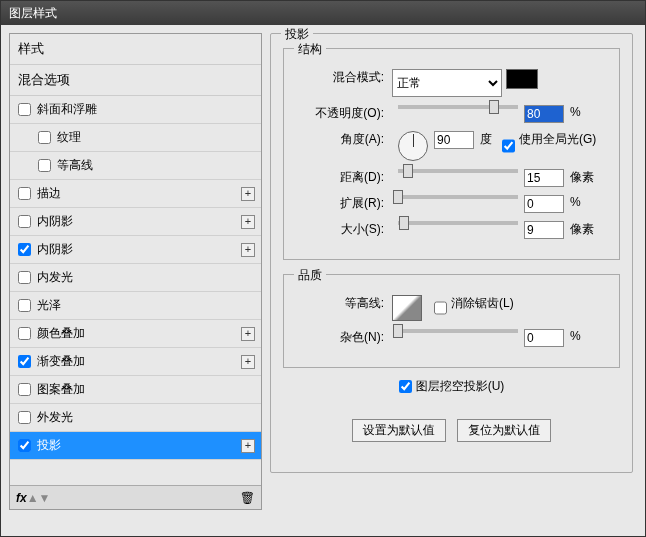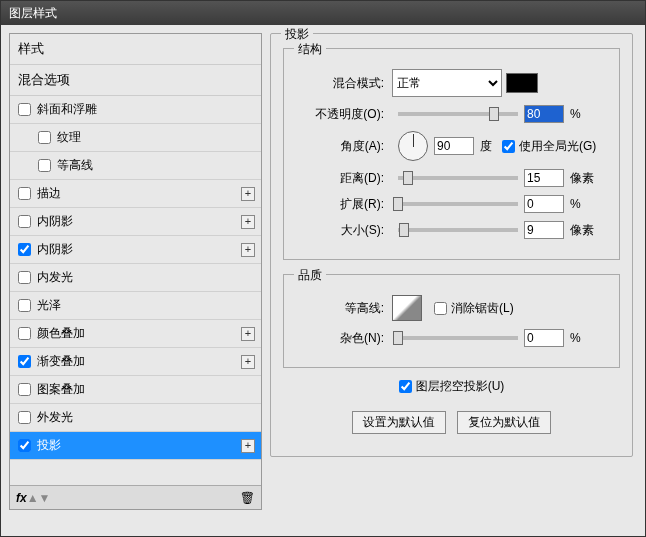--- a/index.html
+++ b/index.html
@@ -18,33 +18,33 @@
 .style-item .plus { position: absolute; right: 6px; width: 14px; height: 14px; border: 1px solid #888; background: #f0f0f0; text-align: center; line-height: 11px; font-size: 11px; cursor: pointer; color: #333; }
 .footer-bar { height: 24px; border-top: 1px solid #aaa; background: #dcdcdc; display: flex; align-items: center; padding: 0 6px; }
 .footer-bar .fx { font-style: italic; font-weight: bold; }
 .footer-bar .arrow { cursor: pointer; color: #888; }
 .footer-bar .trash { margin-left: auto; cursor: pointer; }
 .right-panel { flex: 1; padding: 8px 12px 8px 4px; }
 .group { border: 1px solid #aaa; border-radius: 2px; margin-bottom: 10px; padding: 10px 12px 14px 12px; position: relative; background: #e8e8e8; }
 .group-title { position: absolute; top: -8px; left: 10px; background: #e8e8e8; padding: 0 4px; }
 .inner-group { border: 1px solid #aaa; padding: 12px 10px; margin-top: 4px; position: relative; }
 .inner-title { position: absolute; top: -8px; left: 10px; background: #e8e8e8; padding: 0 4px; }
-.row { display: flex; align-items: center; margin: 8px 0; }
+.row { display: flex; margin: 8px 0; }
 .row label.rlabel { width: 90px; text-align: right; margin-right: 8px; }
 select { width: 110px; height: 28px; background: #fff; border: 1px solid #888; }
 .color-swatch { width: 32px; height: 20px; background: #000; border: 1px solid #666; margin-left: 4px; cursor: pointer; }
 .slider { flex: 1; max-width: 120px; height: 4px; background: #bbb; position: relative; margin: 0 6px; }
 .slider .thumb { position: absolute; top: -5px; width: 10px; height: 14px; background: #ddd; border: 1px solid #666; transform: translateX(-50%); }
 input.num { width: 40px; height: 18px; border: 1px solid #888; text-align: left; padding: 0 2px; background: #fff; }
 input.num.sel { background: #1e62d0; color: #fff; }
 .unit { margin-left: 6px; }
 .angle-dial { width: 30px; height: 30px; border: 1px solid #666; border-radius: 50%; background: #f5f5f5; margin: 0 6px; position: relative; }
 .angle-dial .needle { position: absolute; width: 1px; height: 13px; background: #333; left: 50%; top: 2px; transform-origin: bottom; }
 .contour { width: 30px; height: 26px; border: 1px solid #666; background: linear-gradient(135deg,#fff 0%,#fff 45%,#888 55%,#888 100%); cursor: pointer; display:inline-block; }
-.btn { padding: 2px 10px; border: 1px solid #888; background: #f0f0f0; cursor: pointer; margin: 8px 4px; }
+.btn { padding: 2px 10px; border: 1px solid #888; background: #f0f0f0; cursor: pointer; margin: 16px 4px; }
 .btns-row { text-align: center; margin-top: 8px; }
 </style>
 </head>
 <body>
 
 <div class="window">
   <div class="titlebar">
     <span>图层样式</span>
   </div>
   <div class="content">

